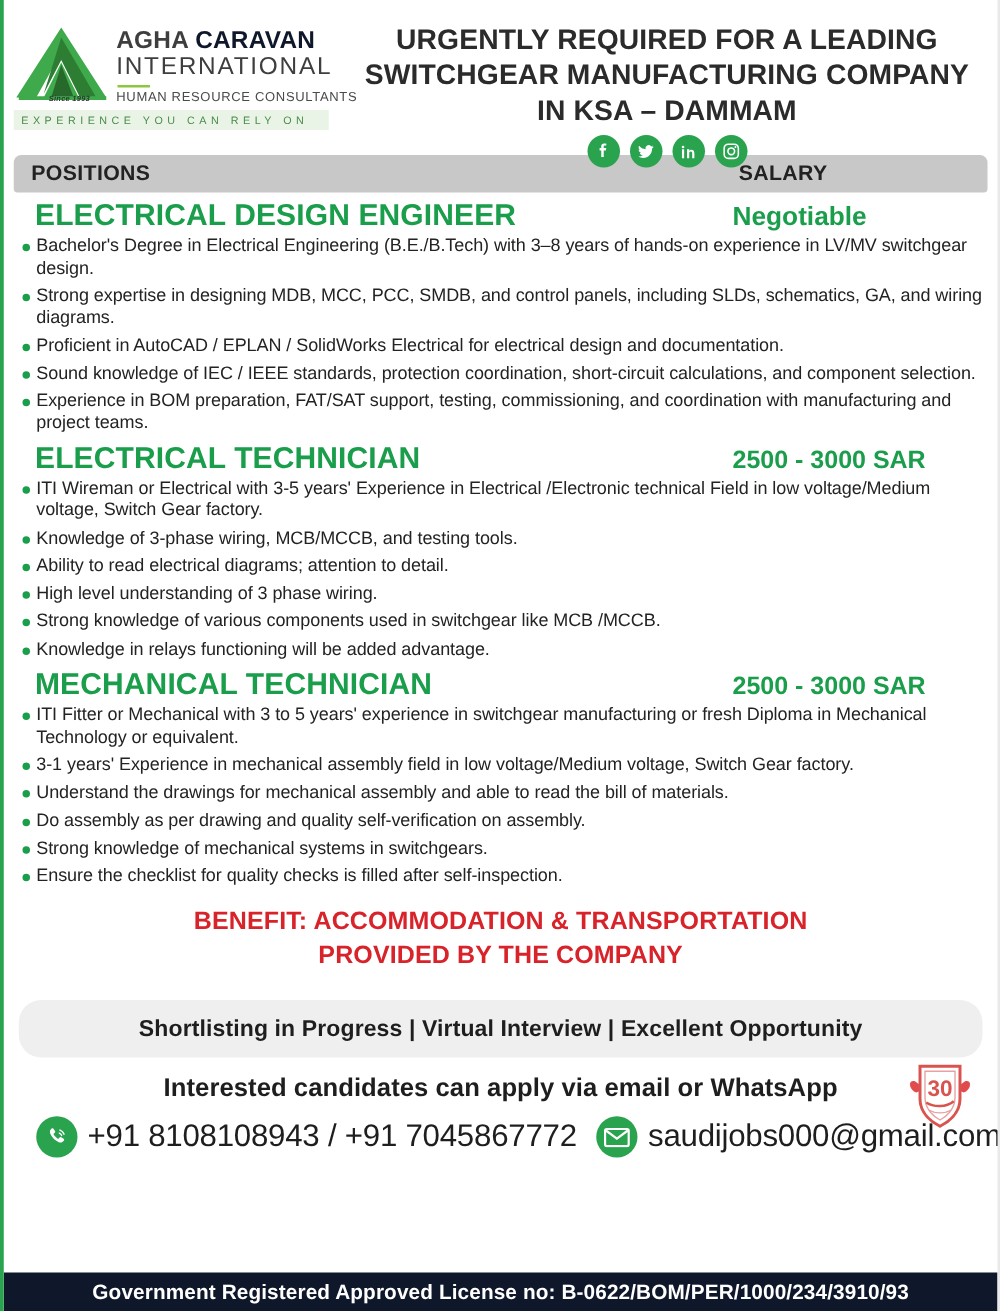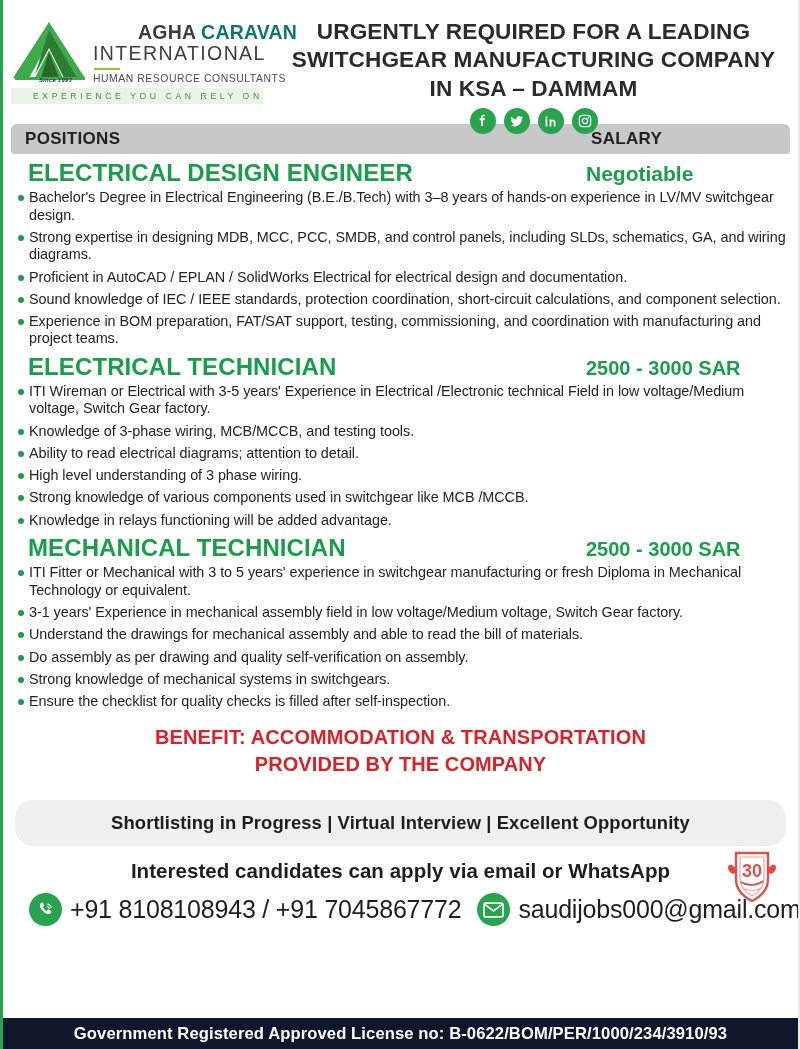--- a/index.html
+++ b/index.html
@@ -49,22 +49,22 @@
     padding-left: 4px;
     padding-top: 2px;
   }
   .logo-line1 {
     font-size: 19.5px;
     font-weight: bold;
     letter-spacing: 0.2px;
     line-height: 1.05;
     white-space: nowrap;
   }
-  .logo-agha { color: #3e3e3e; margin-left: 45px; }
-  .logo-caravan { color: #0f766e; }
+  .logo-agha { color: #3e3e3e; }
+  .logo-caravan { color: #0f172a; }
   .logo-line2 {
     font-size: 19.5px;
     color: #3e3e3e;
     letter-spacing: 1.4px;
     line-height: 1.15;
     white-space: nowrap;
   }
   .logo-rule {
     width: 26px;
     height: 2px;
@@ -76,21 +76,21 @@
     color: #4a4a4a;
     letter-spacing: 0.55px;
     white-space: nowrap;
   }
   .logo-tagline {
     margin-top: 4px;
     background: #eaf4e6;
     font-size: 8.6px;
     color: #4b8a4b;
     letter-spacing: 3.6px;
-    padding: 3px 2px 3px 22px;
+    padding: 3px 2px 3px 6px;
     width: 252px;
     box-sizing: border-box;
     white-space: nowrap;
   }
   .since-badge {
     position: absolute;
     left: 28px;
     bottom: 1px;
     font-size: 6px;
     font-weight: bold;

